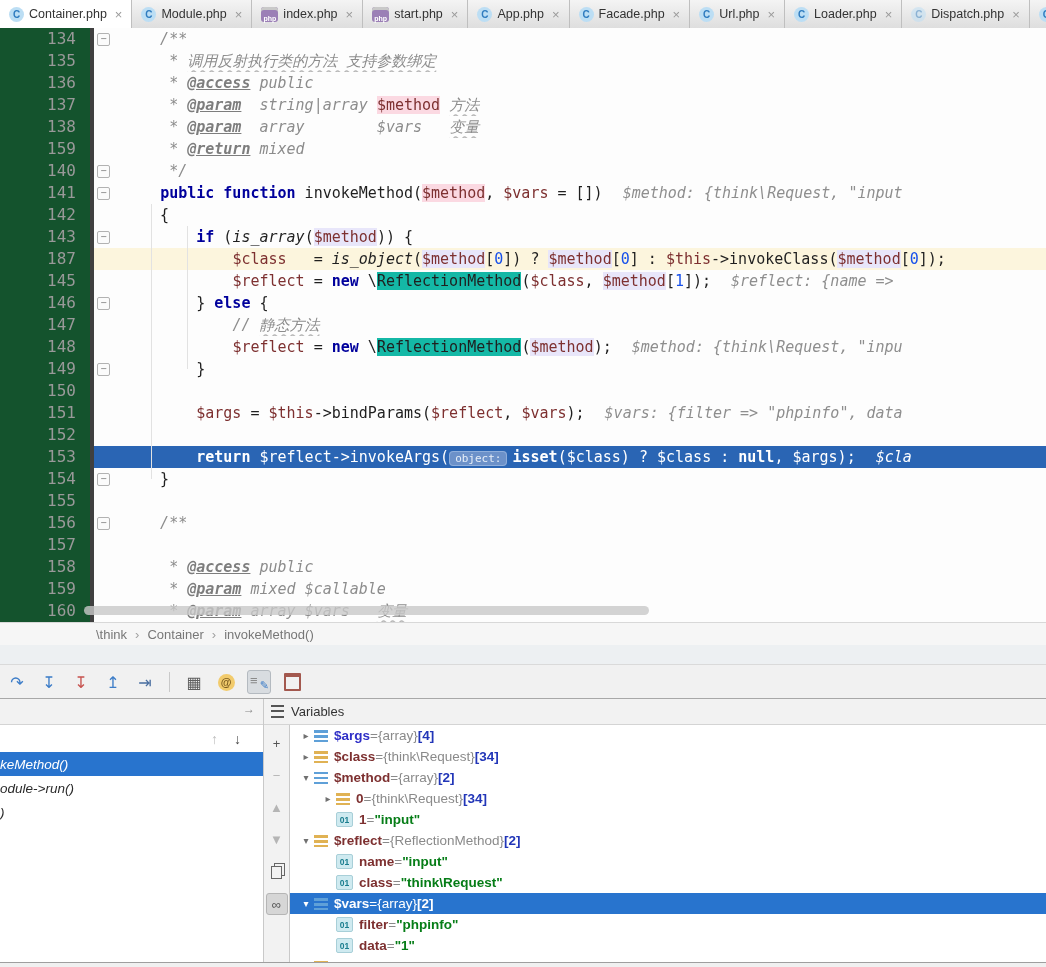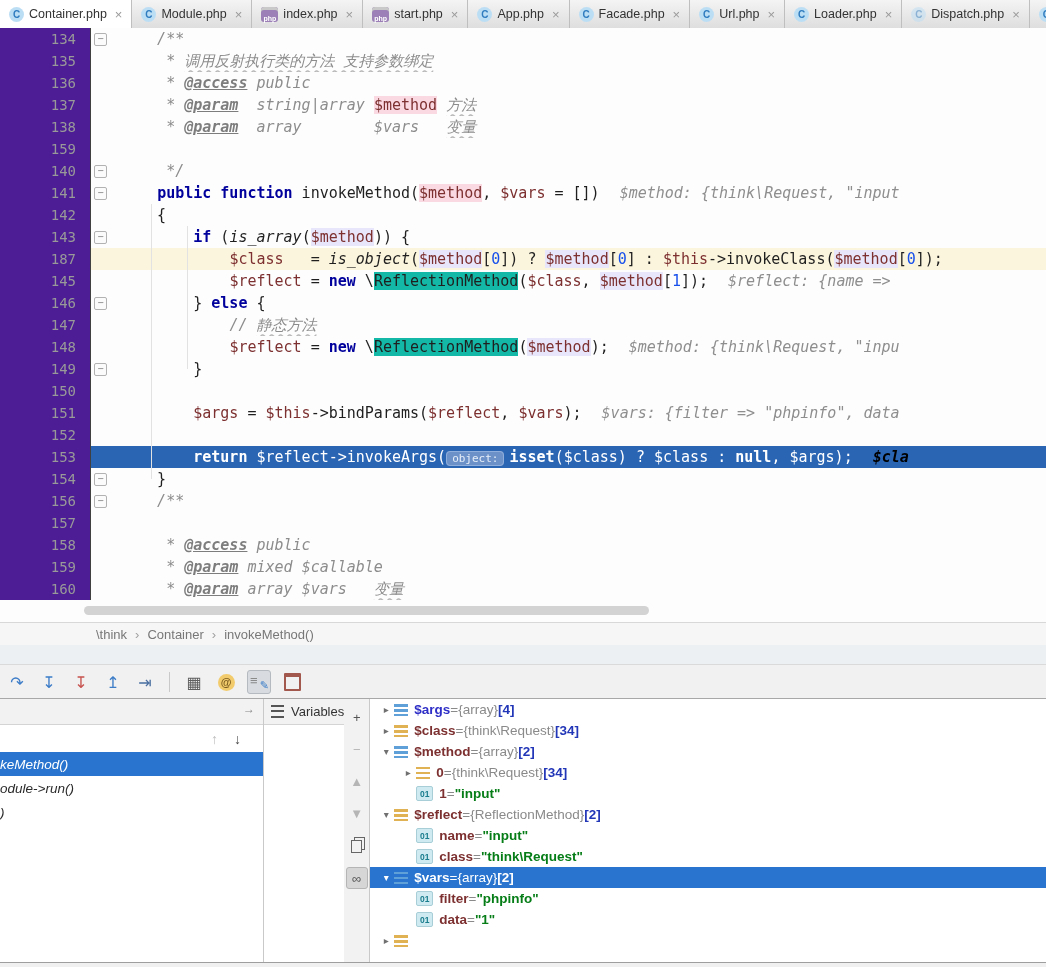--- a/index.html
+++ b/index.html
@@ -15,22 +15,22 @@
   .ic-class{width:15px;height:15px;border-radius:50%;background:#BCDEF4;color:#2F7CBF;font-size:10px;
             font-weight:bold;display:inline-flex;align-items:center;justify-content:center;flex:none;}
   .faded .ic-class{opacity:.5;}
   .ic-php{width:17px;height:15px;border-radius:3px;background:#9B7FB6;color:#fff;font-size:7px;
           font-weight:bold;display:inline-flex;align-items:flex-end;justify-content:center;flex:none;
           box-shadow:inset 0 3px 0 #c9c9c9;}
   
   #editor{position:absolute;top:28px;left:0;right:0;height:594px;background:#fdfdfd;overflow:hidden;}
   #lines{position:relative;}
   .line{display:flex;height:22px;line-height:22px;font-family:"DejaVu Sans Mono",monospace;font-size:15px;}
-  .line .ln{width:76px;flex:none;background:#4c1d95;border-right:1px solid #404040;color:#999;
-            text-align:right;padding-right:14px;font-size:14px;}
+  .line .ln{width:76px;flex:none;background:#14532d;border-right:4px solid #404040;color:#999;
+            text-align:right;padding-right:14px;font-size:16px;}
   .line .fold{width:18px;flex:none;position:relative;}
   .line .codecell{flex:1;white-space:pre;padding-left:12px;overflow:hidden;}
   .line.cream{background:#FCF5DD;}
   .line.exec{background:#2A65B4;}
   .foldbox{position:absolute;top:5px;left:3px;width:11px;height:11px;border:1px solid #b2b2b2;
            background:#fbfbfb;color:#888;font-size:10px;line-height:9px;text-align:center;border-radius:2px;}
   .tk-c{color:#8C8C8C;font-style:italic;}
   .tk-cw{color:#8C8C8C;font-style:italic;text-decoration:underline wavy rgba(160,160,160,.75);text-underline-offset:3px;margin-top:12px;}
   .tk-d{color:#7d7d7d;font-weight:bold;font-style:italic;text-decoration:underline;}
   .tk-k{color:#00009C;font-weight:bold;}
@@ -38,21 +38,21 @@
   .tk-vp{color:#7D3030;background:#FBD9E2;}
   .tk-vl{color:#7D3030;background:#E8E6FA;}
   .tk-fn{color:#1f1f1f;font-style:italic;}
   .tk-cls{color:#1f1f1f;background:#14b8a6;}
   .tk-n{color:#1750EB;}
   .tk-t{color:#1f1f1f;}
   .tk-h{color:#8E8E8E;font-style:italic;margin-left:20px;}
   .tk-pill{background:#6C91C9;color:#E6EEf8;border:1px solid #8FAEDB;border-radius:4px;
            padding:0 5px;margin-right:5px;font-size:11px;}
   .line.exec .tk-t,.line.exec .tk-v,.line.exec .tk-k{color:#ffffff;}
-  .line.exec .tk-h{color:#000000;font-weight:bold;}
+  .line.exec .tk-h{color:#ffffff;}
   .guide{position:absolute;width:1px;background:#e2e2e2;}
   #hscroll{position:absolute;left:84px;top:578px;width:565px;height:9px;background:#c8c8c8;
            border-radius:5px;opacity:.8;}
   #edgefrag{position:absolute;left:0;top:2px;width:8px;overflow:hidden;color:#555;font-size:11px;}
   #edgethumb{position:absolute;left:0;top:26px;width:6px;height:40px;background:#c4c4c4;}
   
   #breadcrumb{position:absolute;top:622px;left:0;right:0;height:23px;background:#f6f6f6;
               border-top:1px solid #d8d8d8;display:flex;align-items:center;padding-left:96px;
               font-size:13px;color:#777;}
   #breadcrumb .sep{margin:0 8px;color:#a0a0a0;}
@@ -73,21 +73,21 @@
           background:#fff;display:flex;}
   #frames{width:263px;flex:none;border-right:1px solid #c9c9c9;display:flex;flex-direction:column;}
   #fheader{height:25px;background:#f2f2f2;border-bottom:1px solid #d4d4d4;position:relative;}
   #fheader .menu{position:absolute;right:8px;top:3px;color:#888;font-size:12px;}
   #fnav{height:27px;display:flex;align-items:center;justify-content:flex-end;gap:16px;padding-right:22px;
         font-size:14px;}
   .navup{color:#bdbdbd;} .navdown{color:#4a4a4a;}
   .frow{height:24px;display:flex;align-items:center;font-size:13.5px;font-style:italic;color:#2b2b2b;
         white-space:nowrap;overflow:hidden;}
   .frow.sel{background:#2874CE;color:#fff;}
-  #right{flex:1;display:flex;flex-direction:row;overflow:hidden;}
+  #right{flex:1;display:flex;flex-direction:column;overflow:hidden;}
   #vheader{height:25px;background:#f2f2f2;border-bottom:1px solid #d4d4d4;display:flex;align-items:center;
            gap:7px;padding-left:7px;font-size:13px;color:#333;flex:none;}
   .ic-menu{width:13px;height:9px;border-top:2px solid #555;border-bottom:2px solid #555;position:relative;}
   .ic-menu::after{content:"";position:absolute;left:0;right:0;top:2.5px;height:2px;background:#555;}
   #rbody{flex:1;display:flex;overflow:hidden;}
   #sidetb{width:25px;flex:none;background:#f2f2f2;border-right:1px solid #c9c9c9;display:flex;
           flex-direction:column;align-items:center;padding-top:8px;gap:12px;}
   .sbtn{width:20px;height:20px;display:flex;align-items:center;justify-content:center;font-size:13px;
         color:#555;border-radius:3px;}
   .sbtn.disabled{color:#b5b5b5;}
@@ -197,20 +197,21 @@
           <div class="codecell"><span class="tk-c">     * </span><span class="tk-d">@param</span><span class="tk-c">  string|array </span><span class="tk-vp">$method</span><span class="tk-c"> </span><span class="tk-cw">方法</span></div>
         </div>
         <div class="line">
           <div class="ln">138</div>
           <div class="fold"></div>
           <div class="codecell"><span class="tk-c">     * </span><span class="tk-d">@param</span><span class="tk-c">  array        </span><span class="tk-c">$vars</span><span class="tk-c">   </span><span class="tk-cw">变量</span></div>
         </div>
         <div class="line">
           <div class="ln">159</div>
           <div class="fold"></div>
+          <div class="codecell"><span class="tk-c">     * </span><span class="tk-d">@return</span><span class="tk-c"> mixed</span></div>
         </div>
         <div class="line">
           <div class="ln">140</div>
           <div class="fold">
             <span class="foldbox">−</span>
           </div>
           <div class="codecell"><span class="tk-c">     */</span></div>
         </div>
         <div class="line">
           <div class="ln">141</div>
@@ -284,20 +285,25 @@
           <div class="ln">153</div>
           <div class="fold"></div>
           <div class="codecell"><span class="tk-t">        </span><span class="tk-k">return</span><span class="tk-t"> </span><span class="tk-v">$reflect</span><span class="tk-t">-&gt;invokeArgs(</span><span class="tk-pill">object:</span><span class="tk-k">isset</span><span class="tk-t">(</span><span class="tk-v">$class</span><span class="tk-t">) ? </span><span class="tk-v">$class</span><span class="tk-t"> : </span><span class="tk-k">null</span><span class="tk-t">, </span><span class="tk-v">$args</span><span class="tk-t">);</span><span class="tk-h">$cla</span></div>
         </div>
         <div class="line">
           <div class="ln">154</div>
           <div class="fold">
             <span class="foldbox">−</span>
           </div>
           <div class="codecell"><span class="tk-t">    }</span></div>
+        </div>
+        <div class="line">
+          <div class="ln">155</div>
+          <div class="fold"></div>
+          <div class="codecell"></div>
         </div>
         <div class="line">
           <div class="ln">156</div>
           <div class="fold">
             <span class="foldbox">−</span>
           </div>
           <div class="codecell"><span class="tk-c">    /**</span></div>
         </div>
         <div class="line">
           <div class="ln">157</div>

